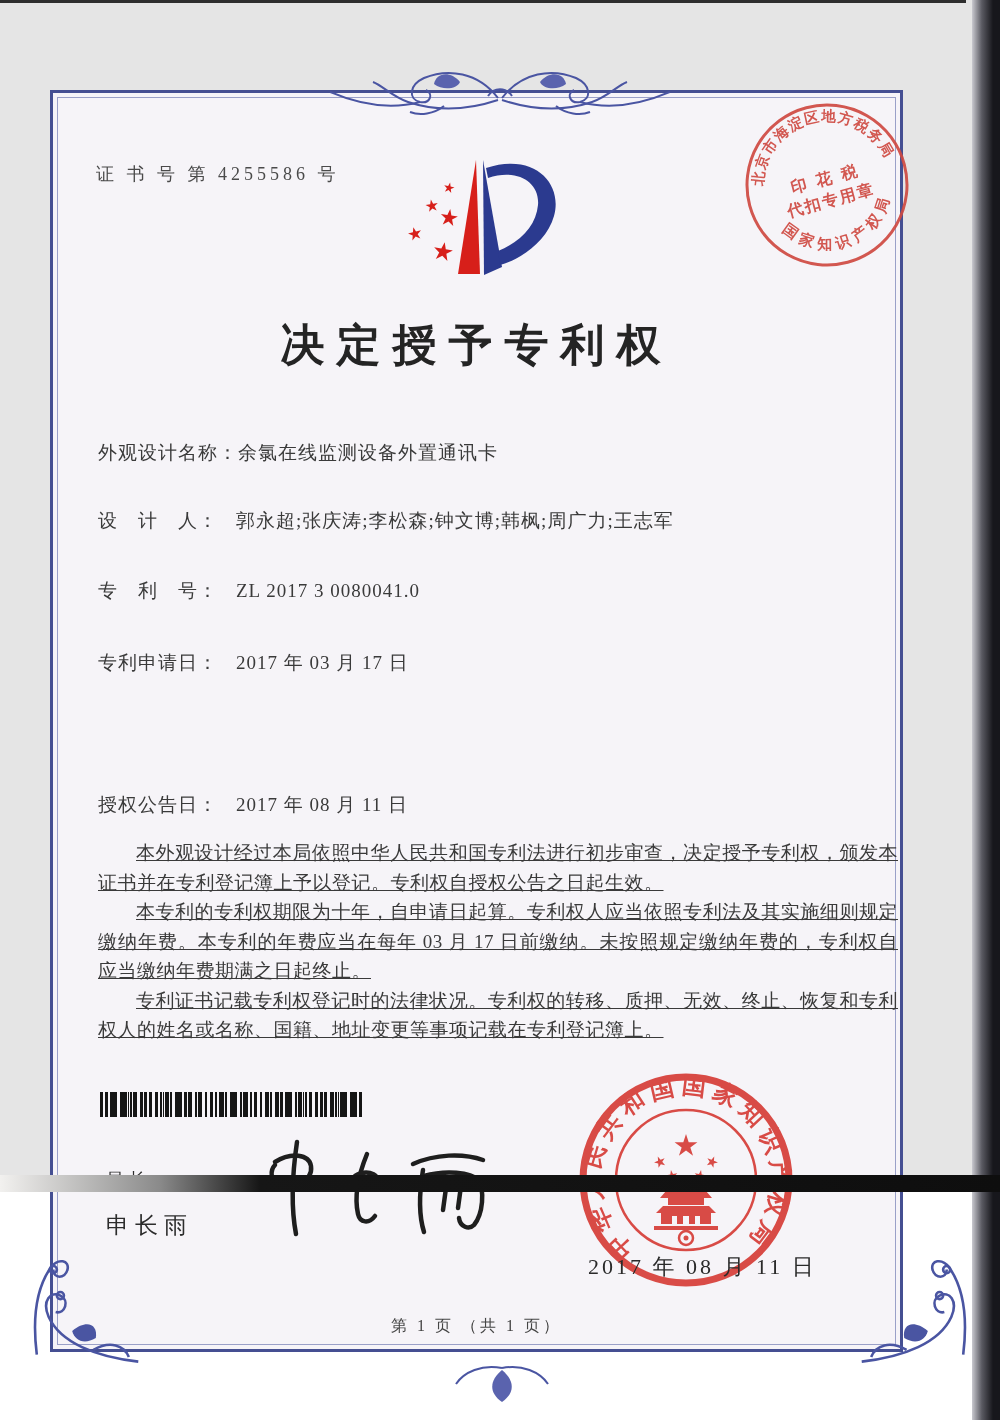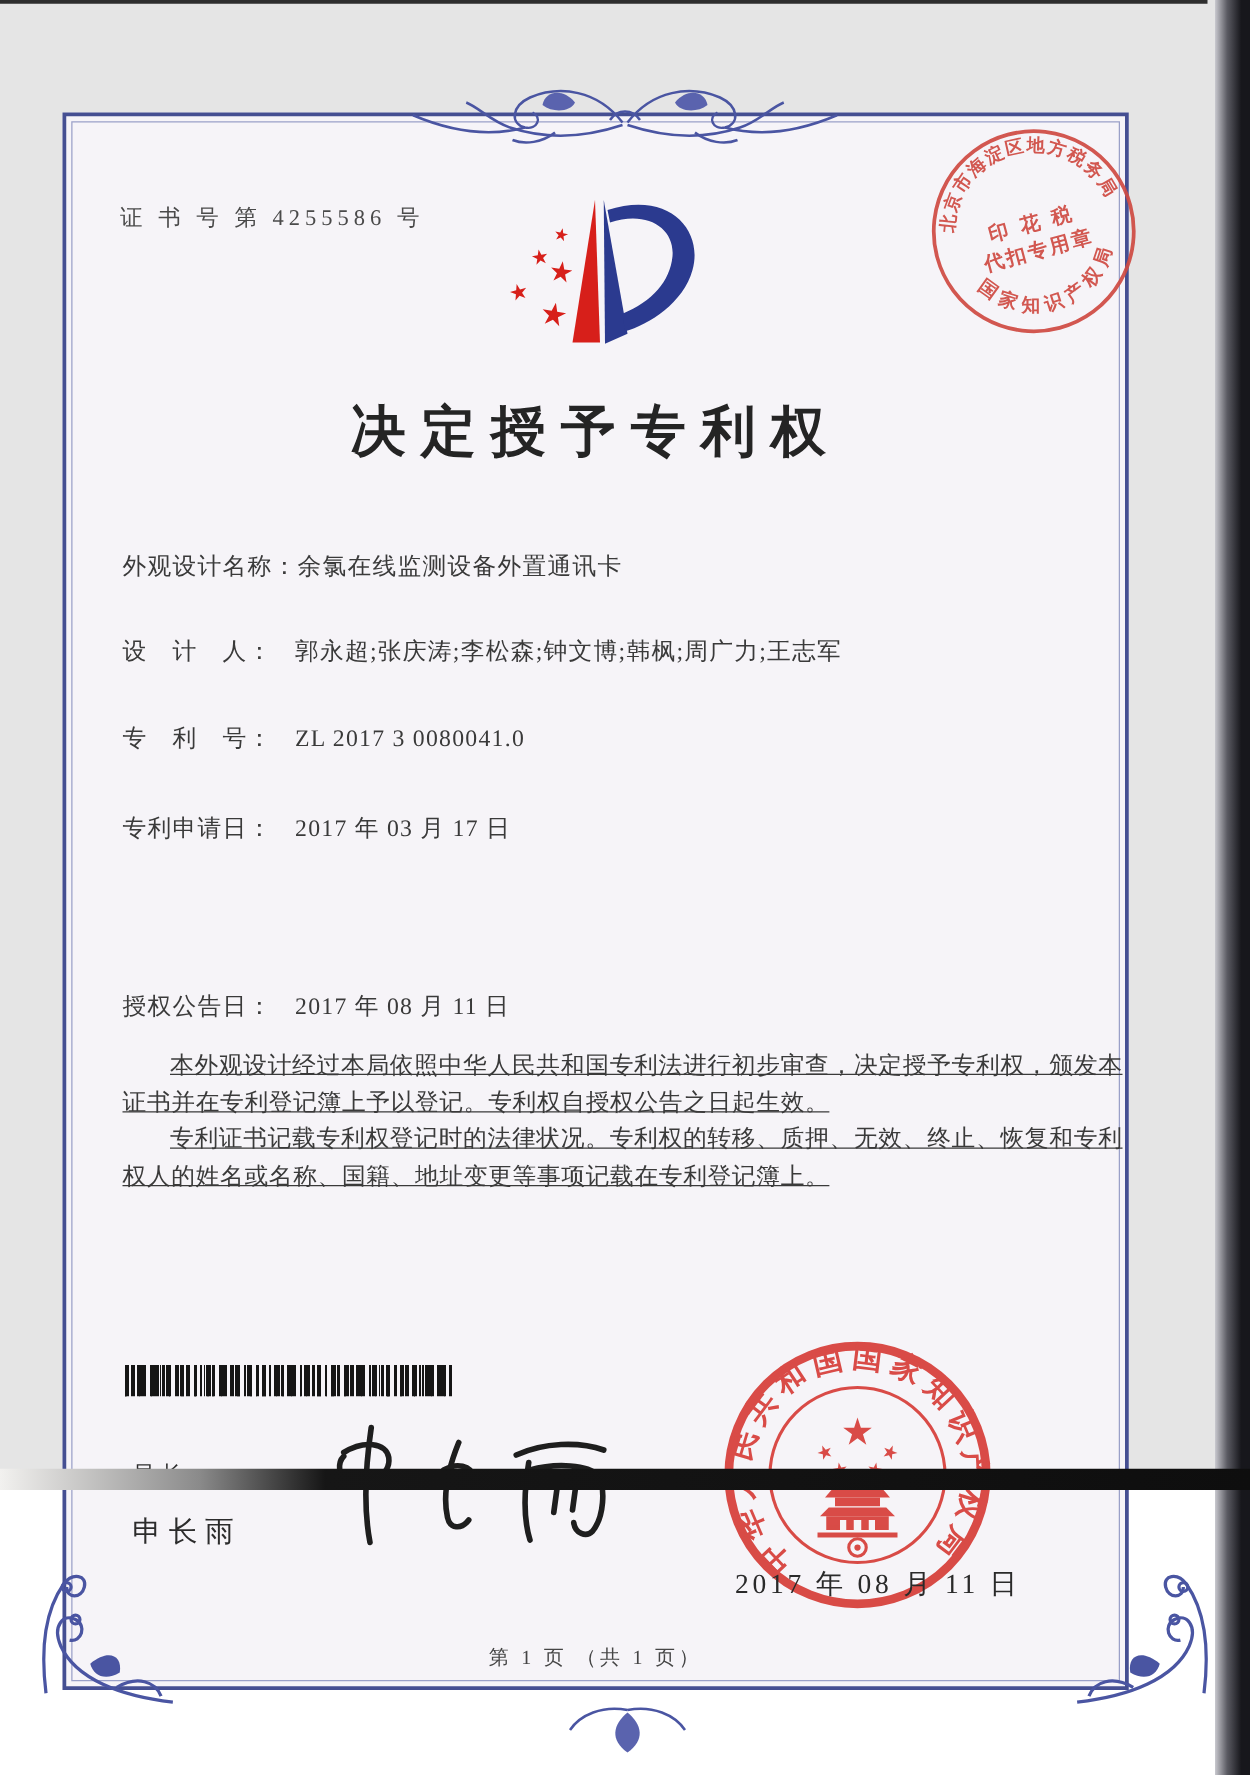--- a/index.html
+++ b/index.html
@@ -144,20 +144,21 @@
     </div>
     <div class="field" style="top:650px">
       <span class="flabel">专利申请日：</span><span>2017 年 03 月 17 日</span>
     </div>
     <div class="field" style="top:792px">
       <span class="flabel">授权公告日：</span><span>2017 年 08 月 11 日</span>
     </div>
 
     <div class="paras">
       <p>本外观设计经过本局依照中华人民共和国专利法进行初步审查，决定授予专利权，颁发本证书并在专利登记簿上予以登记。专利权自授权公告之日起生效。</p>
+      <p>本专利的专利权期限为十年，自申请日起算。专利权人应当依照专利法及其实施细则规定缴纳年费。本专利的年费应当在每年 03 月 17 日前缴纳。未按照规定缴纳年费的，专利权自应当缴纳年费期满之日起终止。</p>
       <p>专利证书记载专利权登记时的法律状况。专利权的转移、质押、无效、终止、恢复和专利权人的姓名或名称、国籍、地址变更等事项记载在专利登记簿上。</p>
     </div>
 
     <div class="barcode"></div>
 
     <div class="signer-title">局长</div>
     <div class="signer-name">申长雨</div>
 
     <svg class="signature" width="265" height="118" viewBox="0 0 265 118">
       <g fill="none" stroke="#1e1e1e" stroke-width="4.5" stroke-linecap="round">

